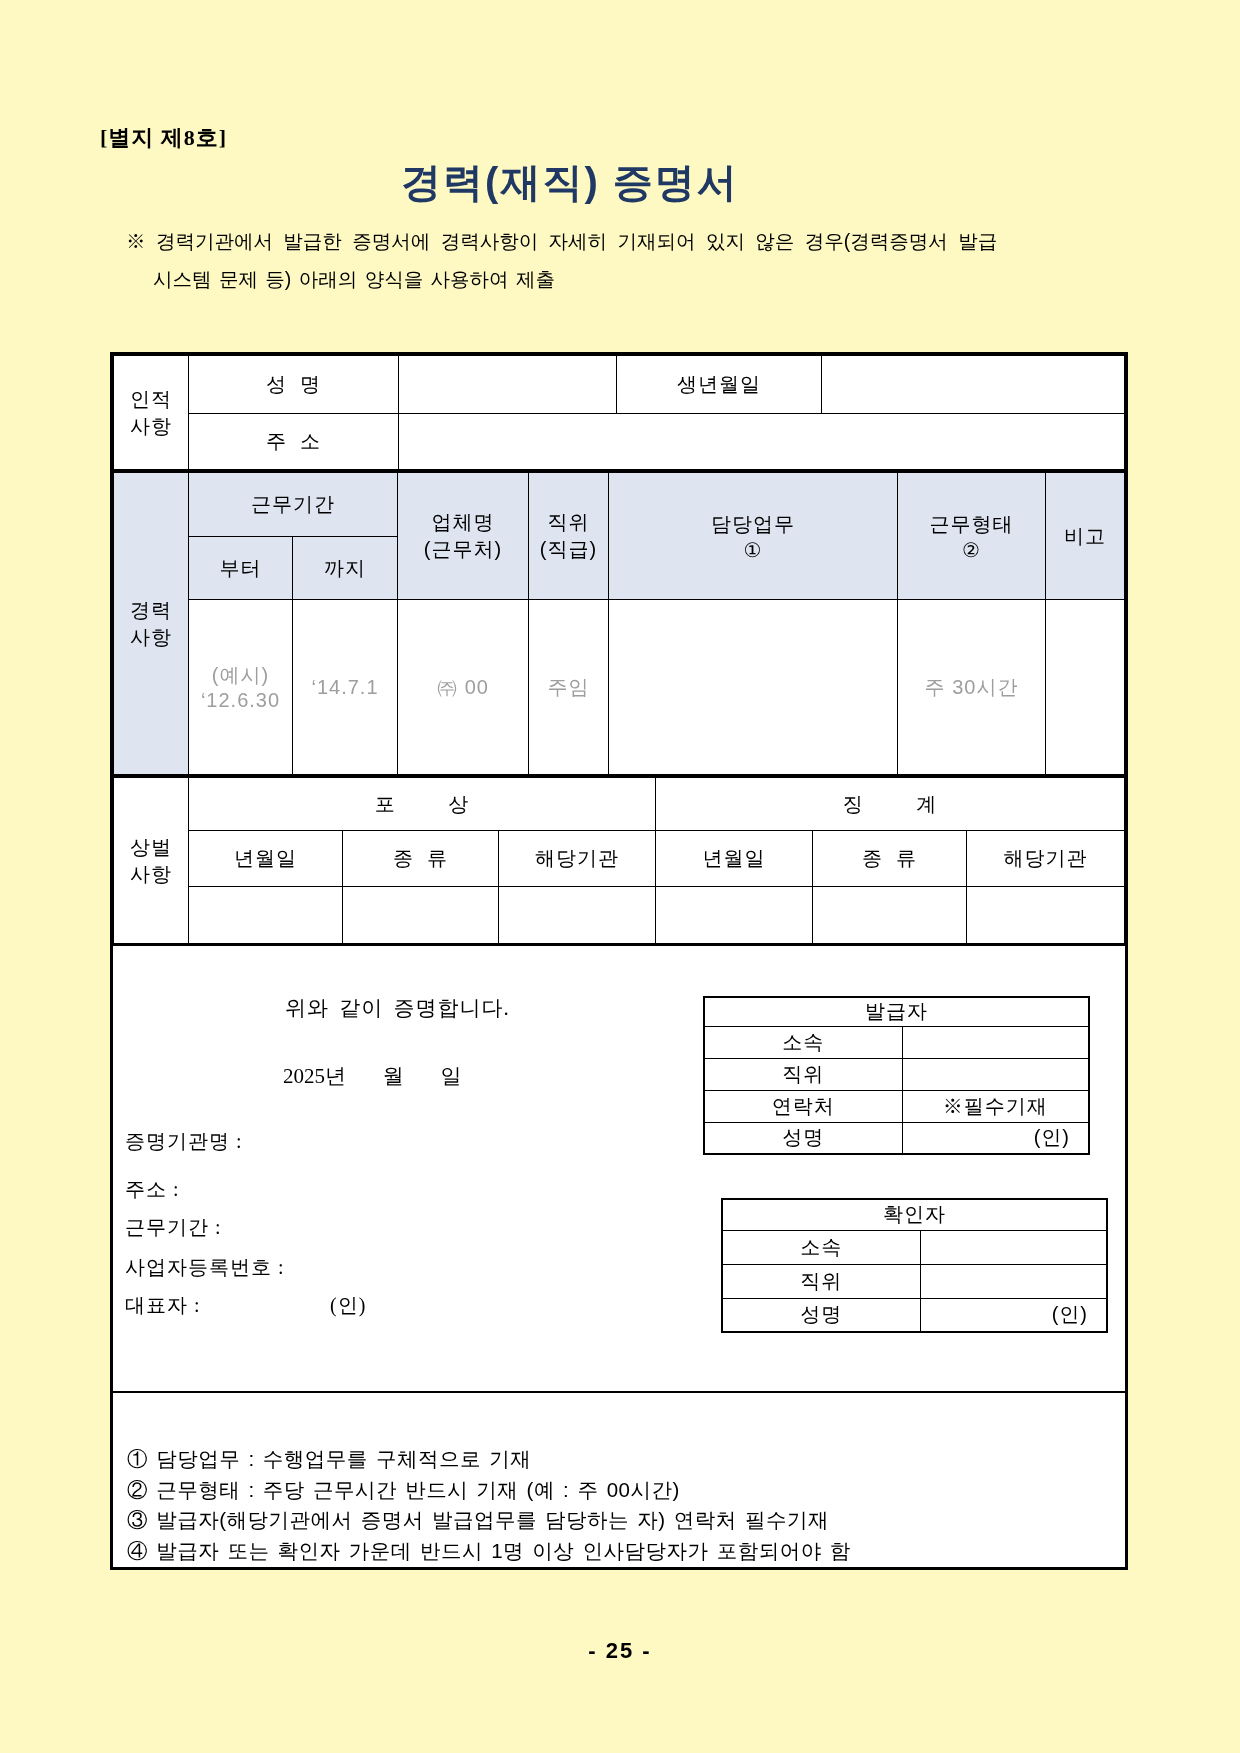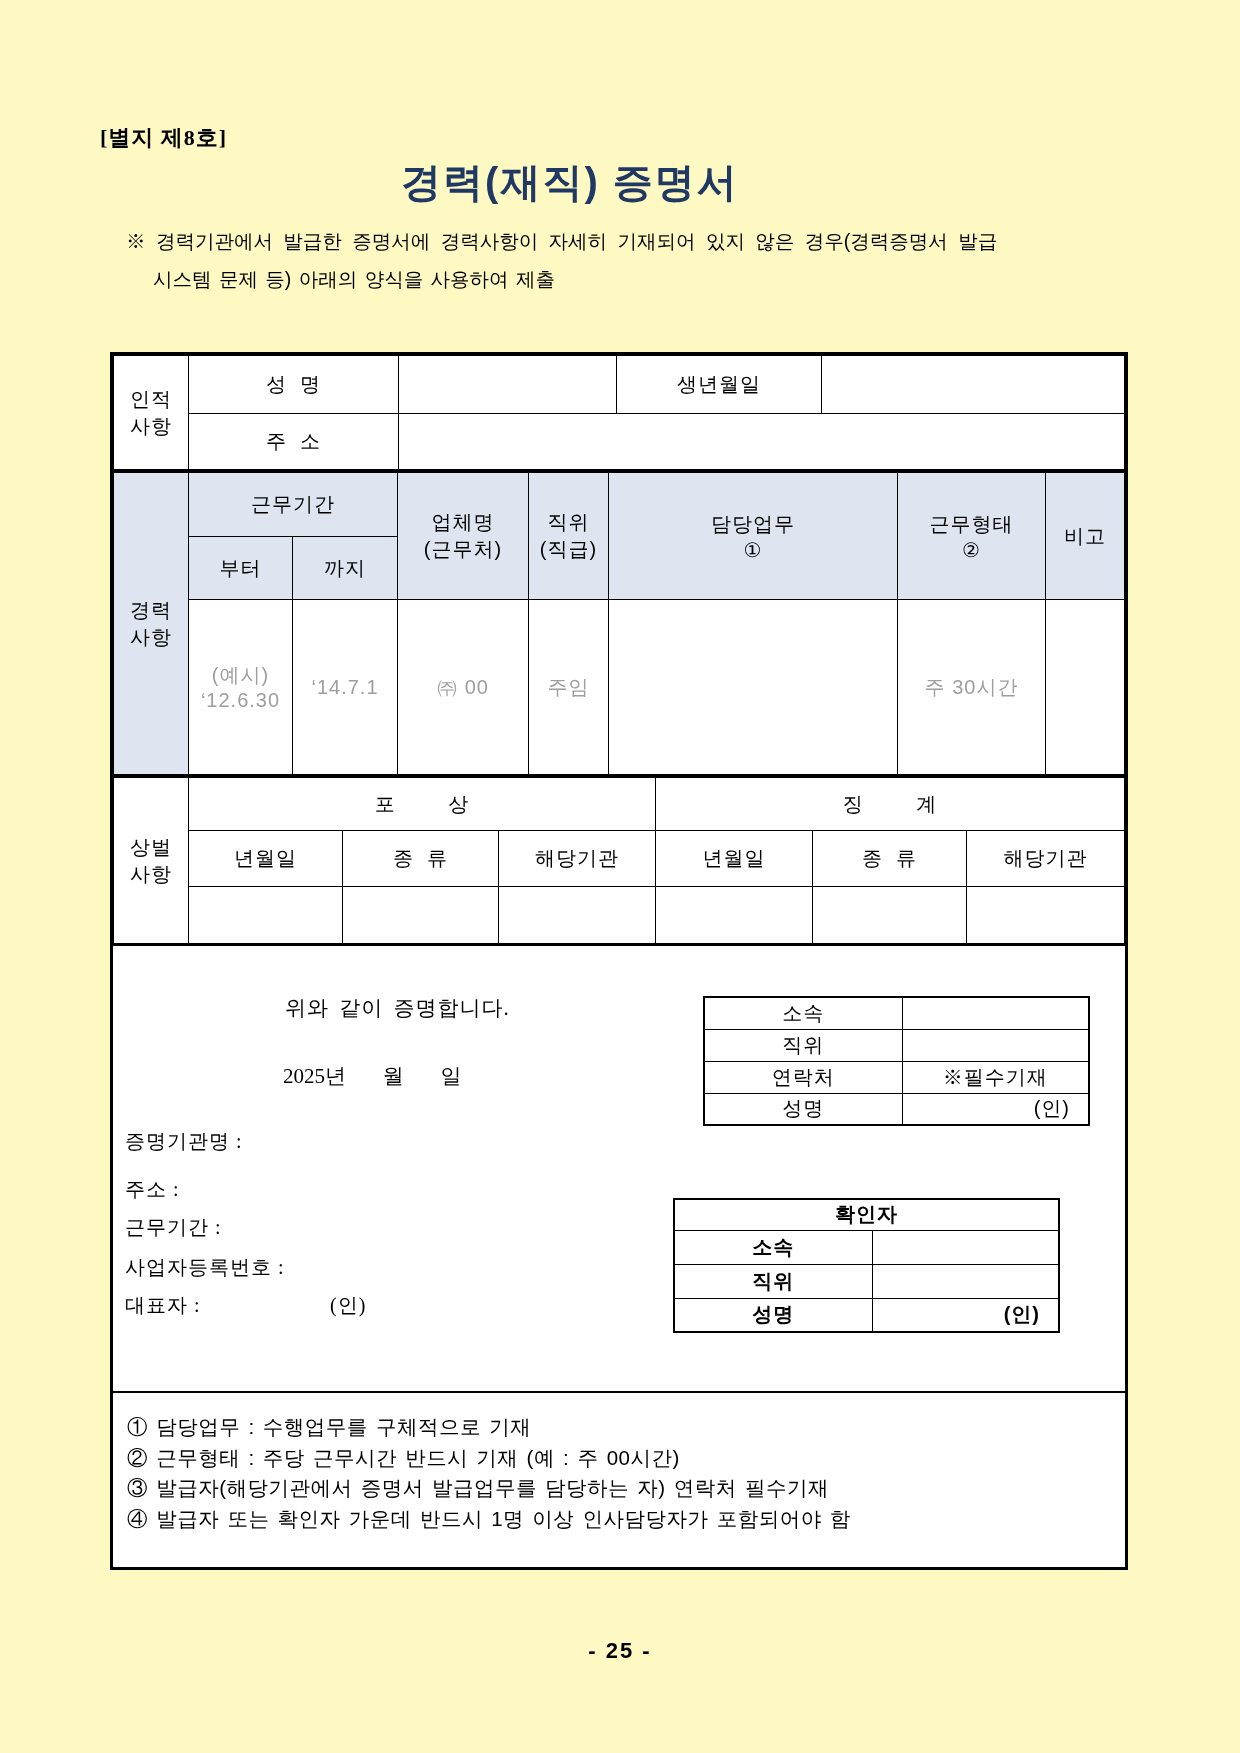--- a/index.html
+++ b/index.html
@@ -37,24 +37,24 @@
   .serif { font-family:"Liberation Serif", serif; }
   .stmt { position:absolute; left:172px; top:48px; font-size:21px; letter-spacing:1px; word-spacing:4px; }
   .cert-date { position:absolute; left:170px; top:116px; font-size:21px; }
   .org-line { position:absolute; left:12px; font-size:20px; letter-spacing:1px; }
   .org-seal { position:absolute; left:205px; top:0; }
 
   .mini { position:absolute; border-collapse:collapse; table-layout:fixed; width:387px; background:#fff; border:2px solid #000; }
   .mini td { border:1px solid #000; text-align:center; vertical-align:middle; font-size:20px; letter-spacing:1px; }
   .mini .val-right { text-align:right; padding-right:18px; }
   .issuer-box { left:590px; top:50px; }
-  .confirmer-box { left:560px; top:252px;font-weight:bold; }
-
-  
-  .sec-e { width:100%; height:176px; border-top:2px solid #000; padding:19px 10px 0 14px; }
+  .confirmer-box { left:608px; top:252px; }
+
+  
+  .sec-e { width:100%; height:176px; border-top:2px solid #000; padding:51px 10px 0 14px; }
   .sec-e .fn { font-size:20.5px; line-height:30.5px; letter-spacing:0.5px; word-spacing:2px; }
 
   .page-num { position:absolute; left:0; top:1638px; width:1240px; text-align:center; font-size:22px; font-weight:bold; letter-spacing:2px; }
 </style>
 </head>
 <body>
 
 <div class="page">
 
   <div class="annex">[별지 제8호]</div>
@@ -198,20 +198,23 @@
         <span>대표자 :</span>
         <span class="org-seal">(인)</span>
       </div>
 
       <table class="mini issuer-box">
         <colgroup>
             <col style="width:198px">
             <col>
           </colgroup>
         <tbody>
+            <tr style="height:29px">
+              <td colspan="2">발급자</td>
+            </tr>
         <tr style="height:32px">
           <td>소속</td>
           <td></td>
         </tr>
         <tr style="height:32px">
           <td>직위</td>
           <td></td>
         </tr>
         <tr style="height:32px">
           <td>연락처</td>

